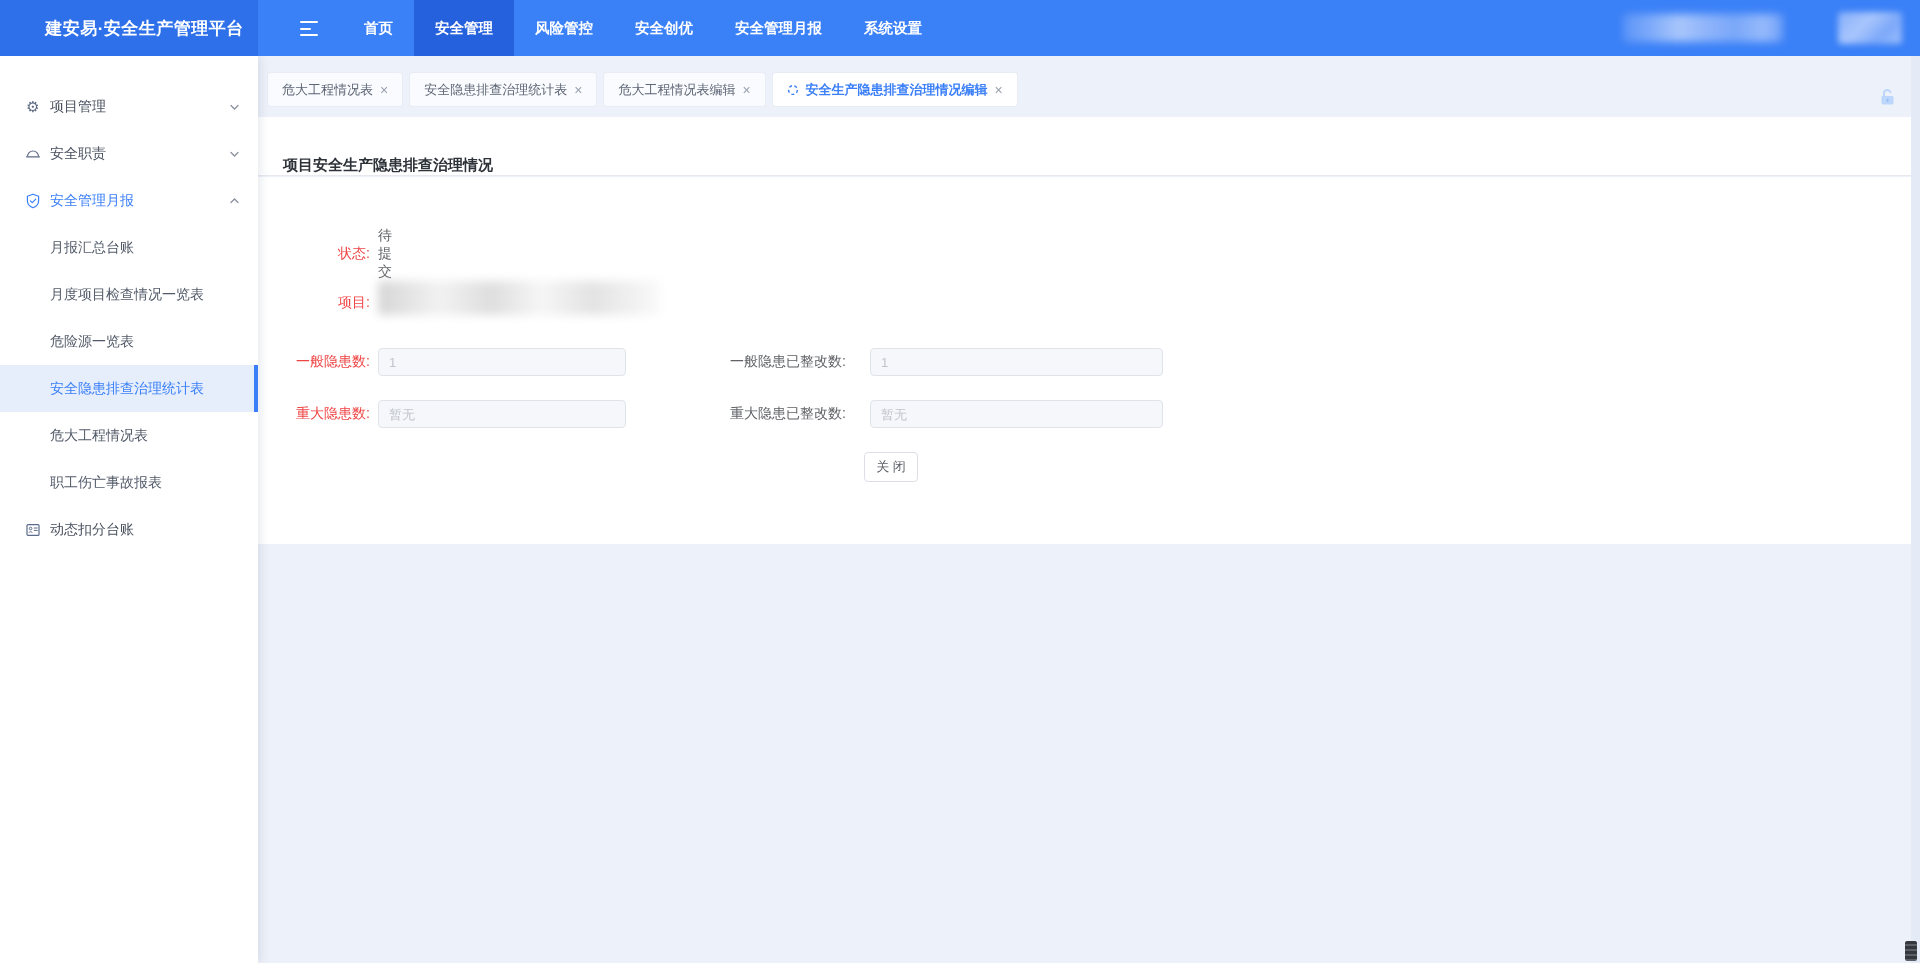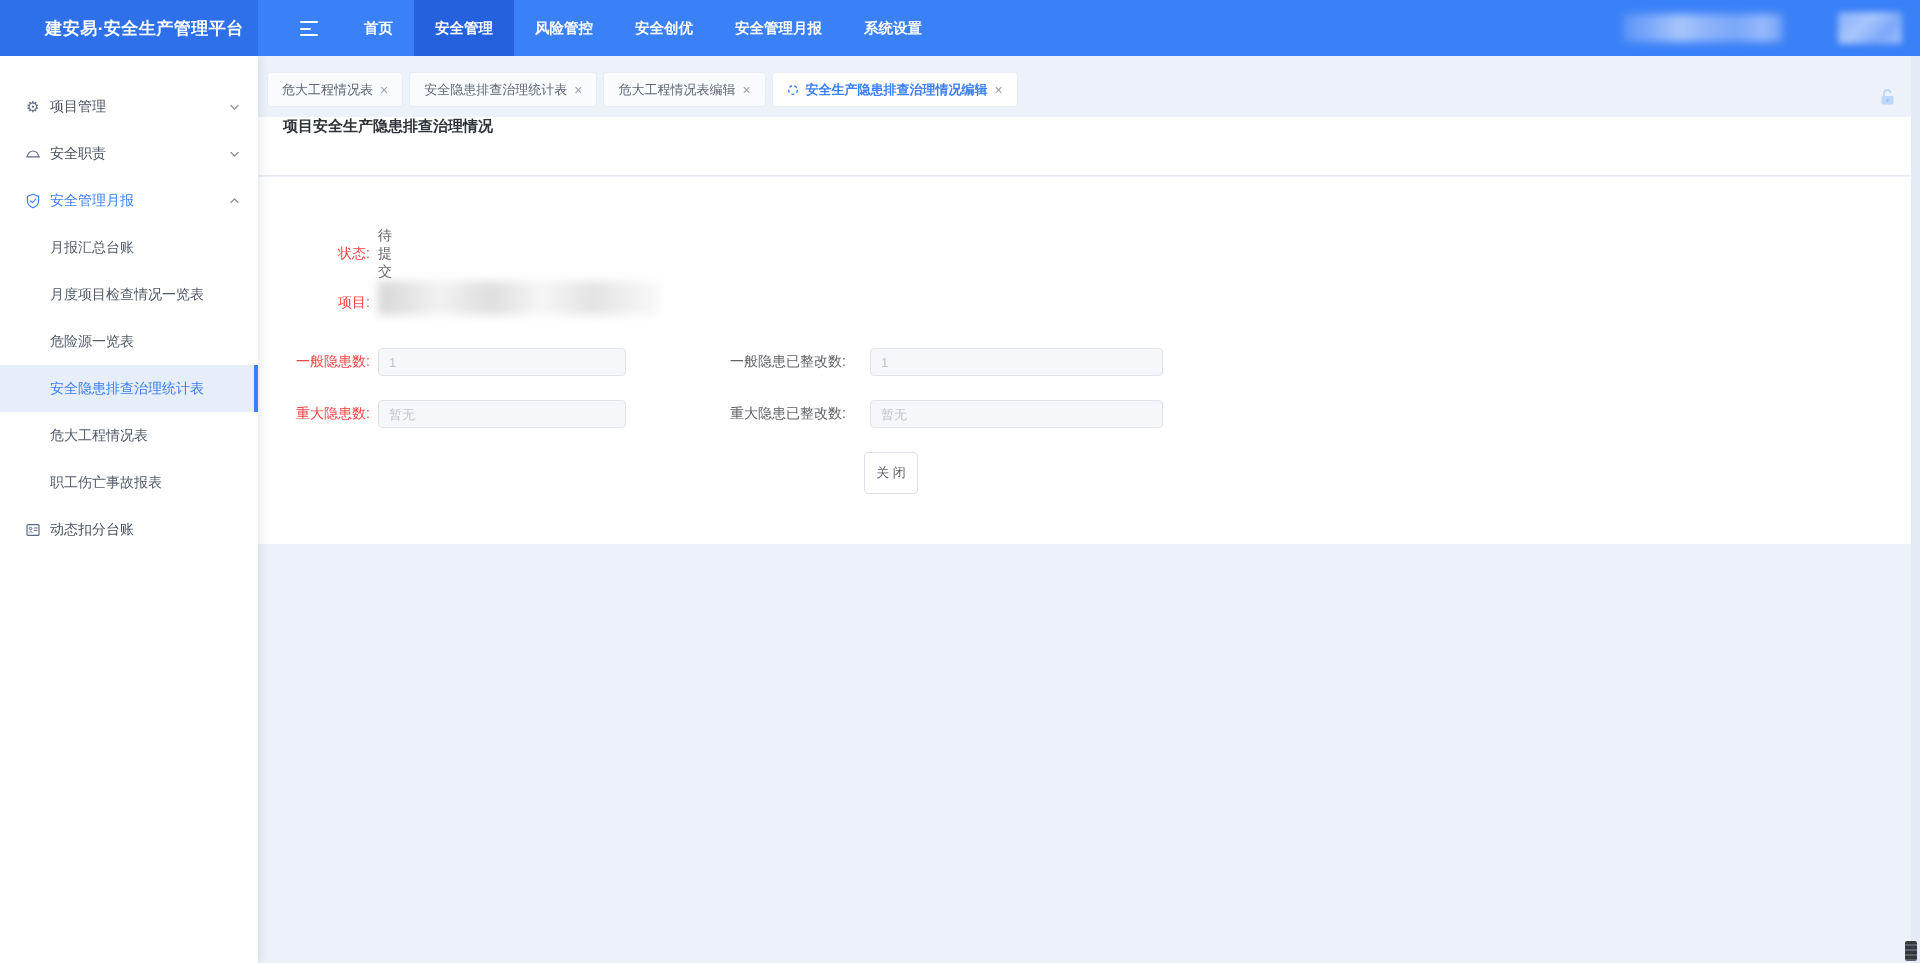--- a/index.html
+++ b/index.html
@@ -51,38 +51,38 @@
   .tabbar { position:relative; height:61px; padding:17px 0 0 10px; display:flex; gap:8px; }
   .tab { height:33px; display:flex; align-items:center; gap:7px; padding:0 14px;
          background:#fafbfe; border-radius:3px; font-size:13px; color:#5d6675;
          cursor:pointer; white-space:nowrap; box-shadow:0 0 0 1px rgba(120,130,150,.04); }
   .tab.active { background:#fff; color:#3a7ff7; font-weight:bold; }
   .tab-close { font-size:14px; color:#9aa1ad; font-weight:normal; cursor:pointer; line-height:1; }
   .spinner { width:12px; height:12px; flex:0 0 auto; }
   .lock { position:absolute; right:14px; top:31px; cursor:pointer; }
 
   .title-band { position:absolute; left:0; top:61px; width:1653px; height:59px; background:#fff;
-                display:flex; align-items:flex-start; padding-left:25px;
+                display:flex; align-items:flex-end; padding-left:25px;
                 border-bottom:1px solid #e7e9ee; }
   .page-title { font-size:15px; font-weight:bold; color:#2d3138; }
 
   .form-panel { position:absolute; left:0; top:121px; width:1653px; height:367px; background:#fff; }
   .frow { position:absolute; left:0; height:28px; display:flex; align-items:center; }
   .flabel { position:absolute; width:112px; text-align:right; font-size:14px; color:#ef4444; }
   .flabel2 { position:absolute; left:404px; width:184px; text-align:right; font-size:14px; color:#606266; }
   .fvalue { position:absolute; left:120px; font-size:14px; color:#606266; }
   .dis-input { position:absolute; height:28px; background:#f5f7fa; border:1px solid #e0e4ea;
                border-radius:4px; font-size:13px; color:#c0c4cc; padding:0 10px;
                font-family:"Liberation Sans","DejaVu Sans",sans-serif; }
   .dis-input::placeholder { color:#c0c4cc; opacity:1; }
   .in1 { left:120px; width:248px; } .in2 { left:612px; width:293px; }
   .proj-blur { position:absolute; left:120px; top:-8px; width:282px; height:34px; border-radius:3px;
     background:linear-gradient(90deg,#d6d6d6 0%,#f2f2f2 22%,#dedede 40%,#f6f6f6 58%,#e3e3e3 76%,#fafafa 100%);
     filter:blur(5px); }
-  .close-btn { position:absolute; left:606px; top:275px; width:54px; height:42px; background:#fff;
+  .close-btn { position:absolute; left:606px; top:275px; width:54px; height:30px; background:#fff;
                border:1px solid #dcdfe6; border-radius:4px; font-size:13px; color:#5a5e66;
                cursor:pointer; font-family:"Liberation Sans","DejaVu Sans",sans-serif; }
 
   
   .scroll-track { position:absolute; right:0; top:56px; width:9px; height:907px; background:#e4eaf6; }
   .scroll-thumb { position:absolute; right:3px; bottom:2px; width:12px; height:20px;
                   background:repeating-linear-gradient(180deg,#34383d 0 3px,#5a6065 3px 5px);
                   border-radius:2px; cursor:pointer; }
 </style>
 </head>

